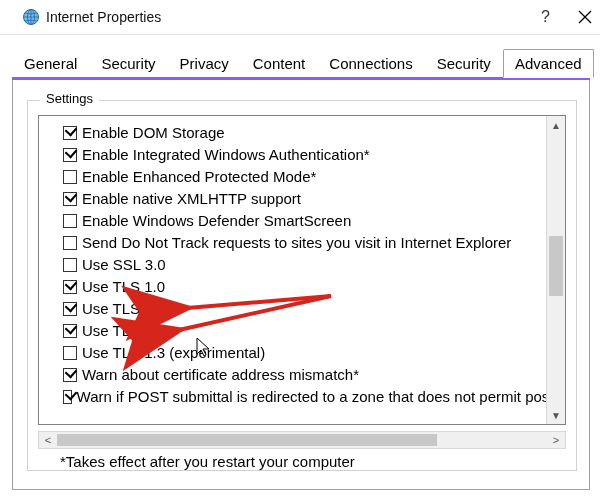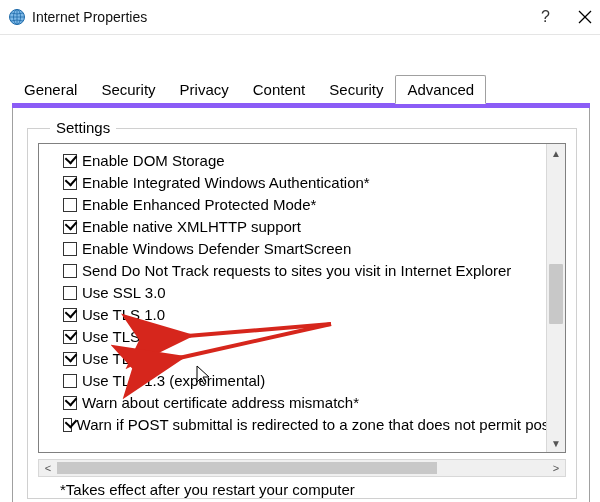--- a/index.html
+++ b/index.html
@@ -10,21 +10,21 @@
     background: #fff;
     color: #000;
     width: 600px;
     height: 502px;
     overflow: hidden;
   }
   .titlebar {
     display: flex;
     align-items: center;
     height: 34px;
-    padding: 0 8px 0 8px;
+    padding: 0 8px 0 22px;
     border-bottom: 1px solid #e5e5e5;
     position: relative;
   }
   .title-icon {
     width: 18px; height: 18px;
     margin-right: 6px;
     display: inline-flex;
     align-items: center;
     justify-content: center;
   }
@@ -43,23 +43,23 @@
   }
   .help-btn, .close-btn {
     font-size: 16px;
     color: #333;
     cursor: default;
   }
   .close-btn svg { display: block; }
 
   .tabs {
     position: relative;
-    margin: 40px 10px 0 12px;
+    margin: 14px 10px 0 12px;
     height: 28px;
-    border-bottom: 5px solid #8b5cf6;
+    border-bottom: 3px solid #8b5cf6;
     display: flex;
   }
   .tab {
     padding: 5px 11px 5px 11px;
     font-size: 15px;
     color: #000;
     border: 1px solid transparent;
     border-bottom: none;
     margin-bottom: -1px;
     cursor: default;
@@ -82,24 +82,24 @@
 
   .group {
     position: relative;
     border: 1px solid #d0d0d0;
     padding: 0;
     margin-top: 6px;
   }
   .group-legend {
     position: absolute;
     top: -10px;
-    left: 22px;
+    left: 12px;
     background: #fff;
     padding: 0 6px;
-    font-size: 15px;
+    font-size: 13px;
     color: #000;
   }
 
   .listbox {
     position: relative;
     border: 1px solid #808080;
     margin: 14px 10px 6px 10px;
     height: 310px;
     box-sizing: border-box;
     overflow: hidden;
@@ -214,20 +214,21 @@
       </svg>
     </span>
   </div>
 </div>
 
 <div class="tabs">
   <div class="tab">General</div>
   <div class="tab">Security</div>
   <div class="tab">Privacy</div>
   <div class="tab">Content</div>
+  <div class="tab">Connections</div>
   <div class="tab">Security</div>
   <div class="tab active">Advanced</div>
 </div>
 
 <div class="content-pane">
 
   <div class="group">
     <div class="group-legend">Settings</div>
 
     <div class="listbox" style="position:relative;">

